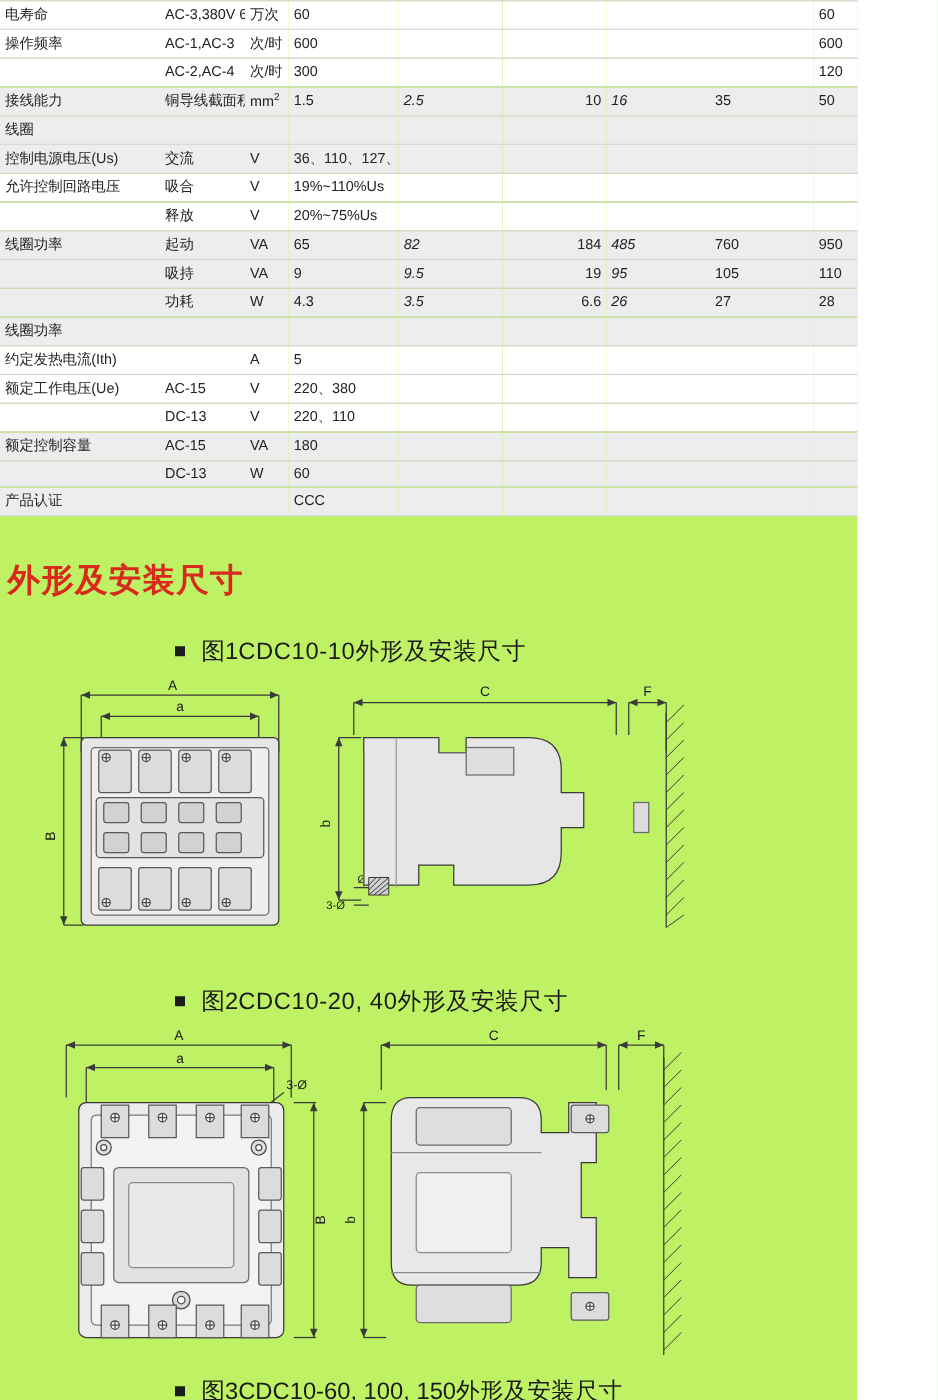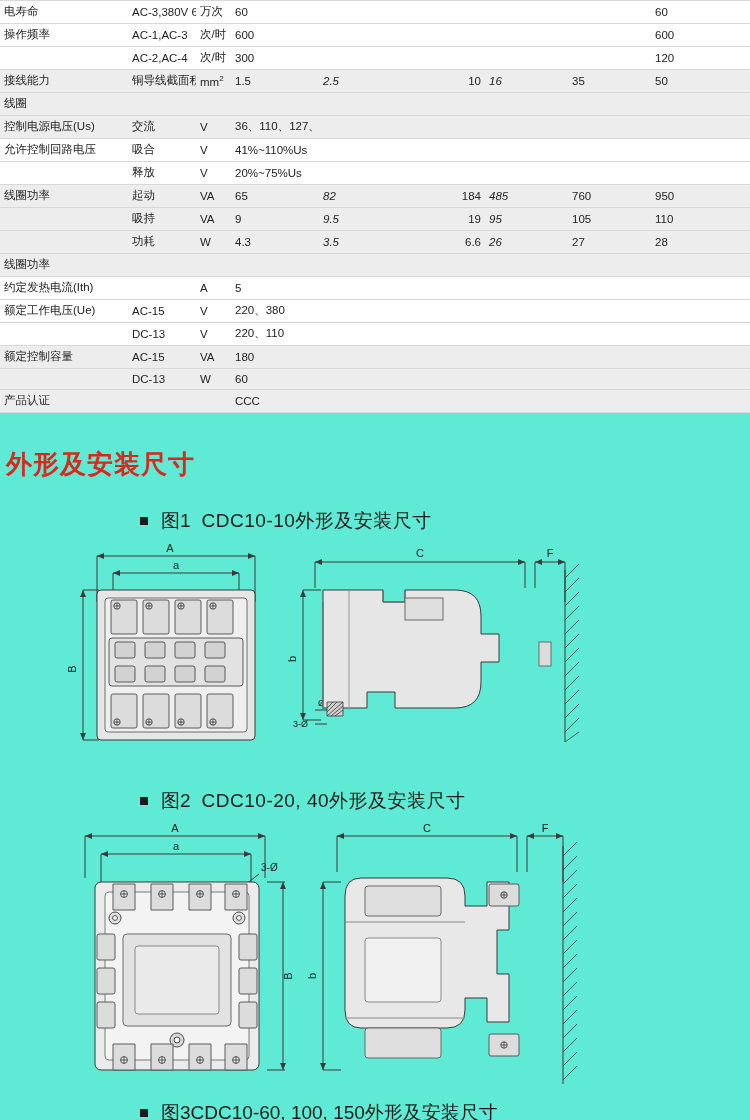--- a/index.html
+++ b/index.html
@@ -3,24 +3,24 @@
 <meta charset="utf-8">
 <style>
   * { box-sizing: border-box; }
   html, body {
     margin: 0; padding: 0;
     background: #ffffff;
     font-family: "Liberation Sans", sans-serif;
   }
   .page {
     position: relative;
-    width: 750px;
+    width: 686px;
     height: 1120px;
     overflow: hidden;
-    background: #5eead4;
+    background: #bef264;
   }
 
   
   table.spec {
     border-collapse: collapse;
     width: 750px;
     table-layout: fixed;
     font-size: 11.5px;
     color: #232323;
   }
@@ -63,21 +63,21 @@
     margin-left: 140px;
     font-size: 19px;
     color: #1b1b1b;
   }
   .fig-bullet {
     width: 8px; height: 8px;
     background: #1b1b1b;
     margin-right: 13px;
     flex: 0 0 auto;
   }
-  .fig-caption .num { font-weight: normal; margin-right: 11px; }
+  .fig-caption .num { font-weight: normal; }
   .fig-caption .txt { letter-spacing: 0.5px; }
 
   .fig-canvas { display: block; margin: 8px auto 0 auto; }
 
   .fig3-caption {
     position: absolute;
     left: 140px;
     bottom: -6px;
     display: flex;
     align-items: center;
@@ -155,21 +155,21 @@
           <td class="c4"></td>
           <td class="c5"></td>
           <td class="c6"></td>
           <td class="c7"></td>
           <td class="c8"></td>
         </tr>
         <tr class="white">
           <td class="c0">允许控制回路电压</td>
           <td class="c1">吸合</td>
           <td class="c2">V</td>
-          <td class="c3">41%~110%Us</td>
+          <td class="c3">19%~110%Us</td>
           <td class="c4"></td>
           <td class="c5"></td>
           <td class="c6"></td>
           <td class="c7"></td>
           <td class="c8"></td>
         </tr>
         <tr class="white">
           <td class="c0"></td>
           <td class="c1">释放</td>
           <td class="c2">V</td>

